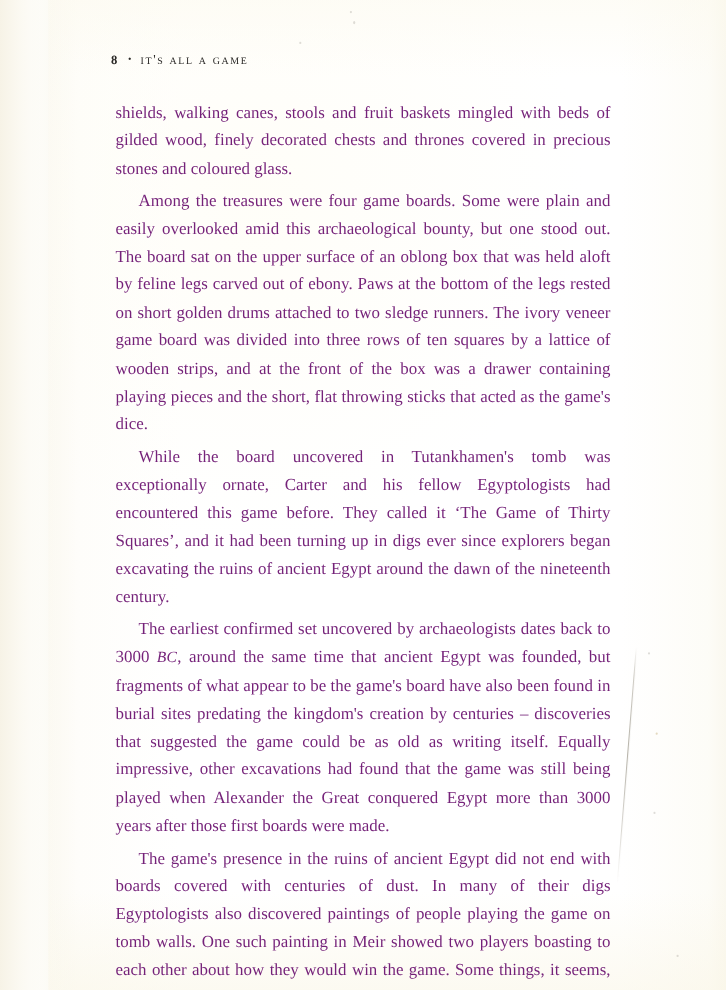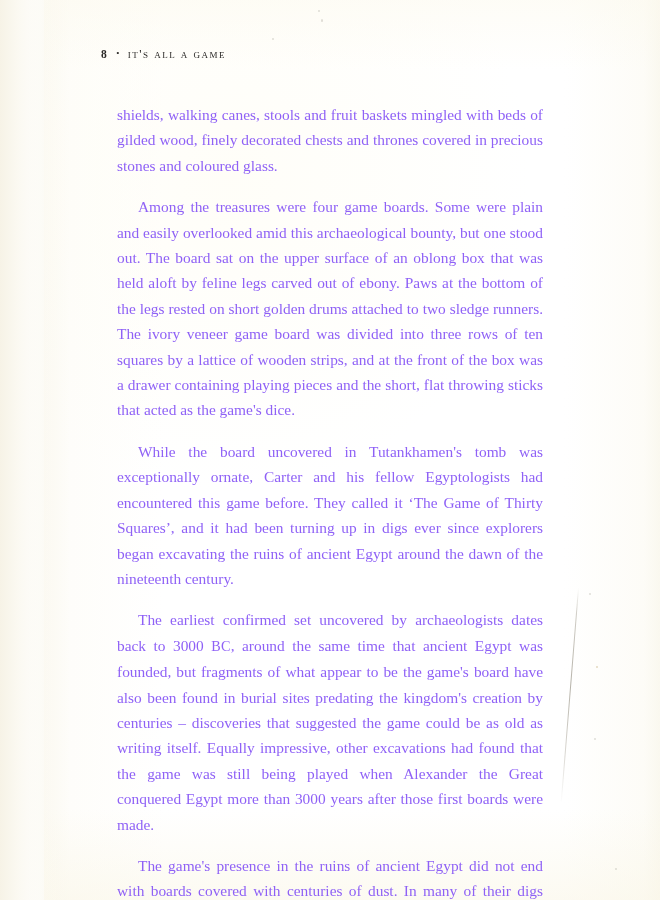--- a/index.html
+++ b/index.html
@@ -125,37 +125,38 @@
   }
 
   .textblock {
     position: absolute;
     left: 101px;
     top: 86px;
     width: 458px;
   }
 
   p.para {
-    margin: 16px;
+    margin: 4px;
     font-size: 15.4px;
     line-height: 25.4px;
     text-align: justify;
     text-justify: inter-word;
-    color: #8b5cf6;
+    color: #701a75;
     hyphens: none;
     text-indent: 21px;
   }
   p.para.first {
     text-indent: 0;
   }
 
   .smallcaps {
     font-variant: small-caps;
     font-size: 0.92em;
     letter-spacing: 0.3px;
+    font-style: italic;
   }
 
   
   .ink {
     position: absolute;
     inset: 0;
     opacity: 0.965;
   }
 </style>
 </head>

